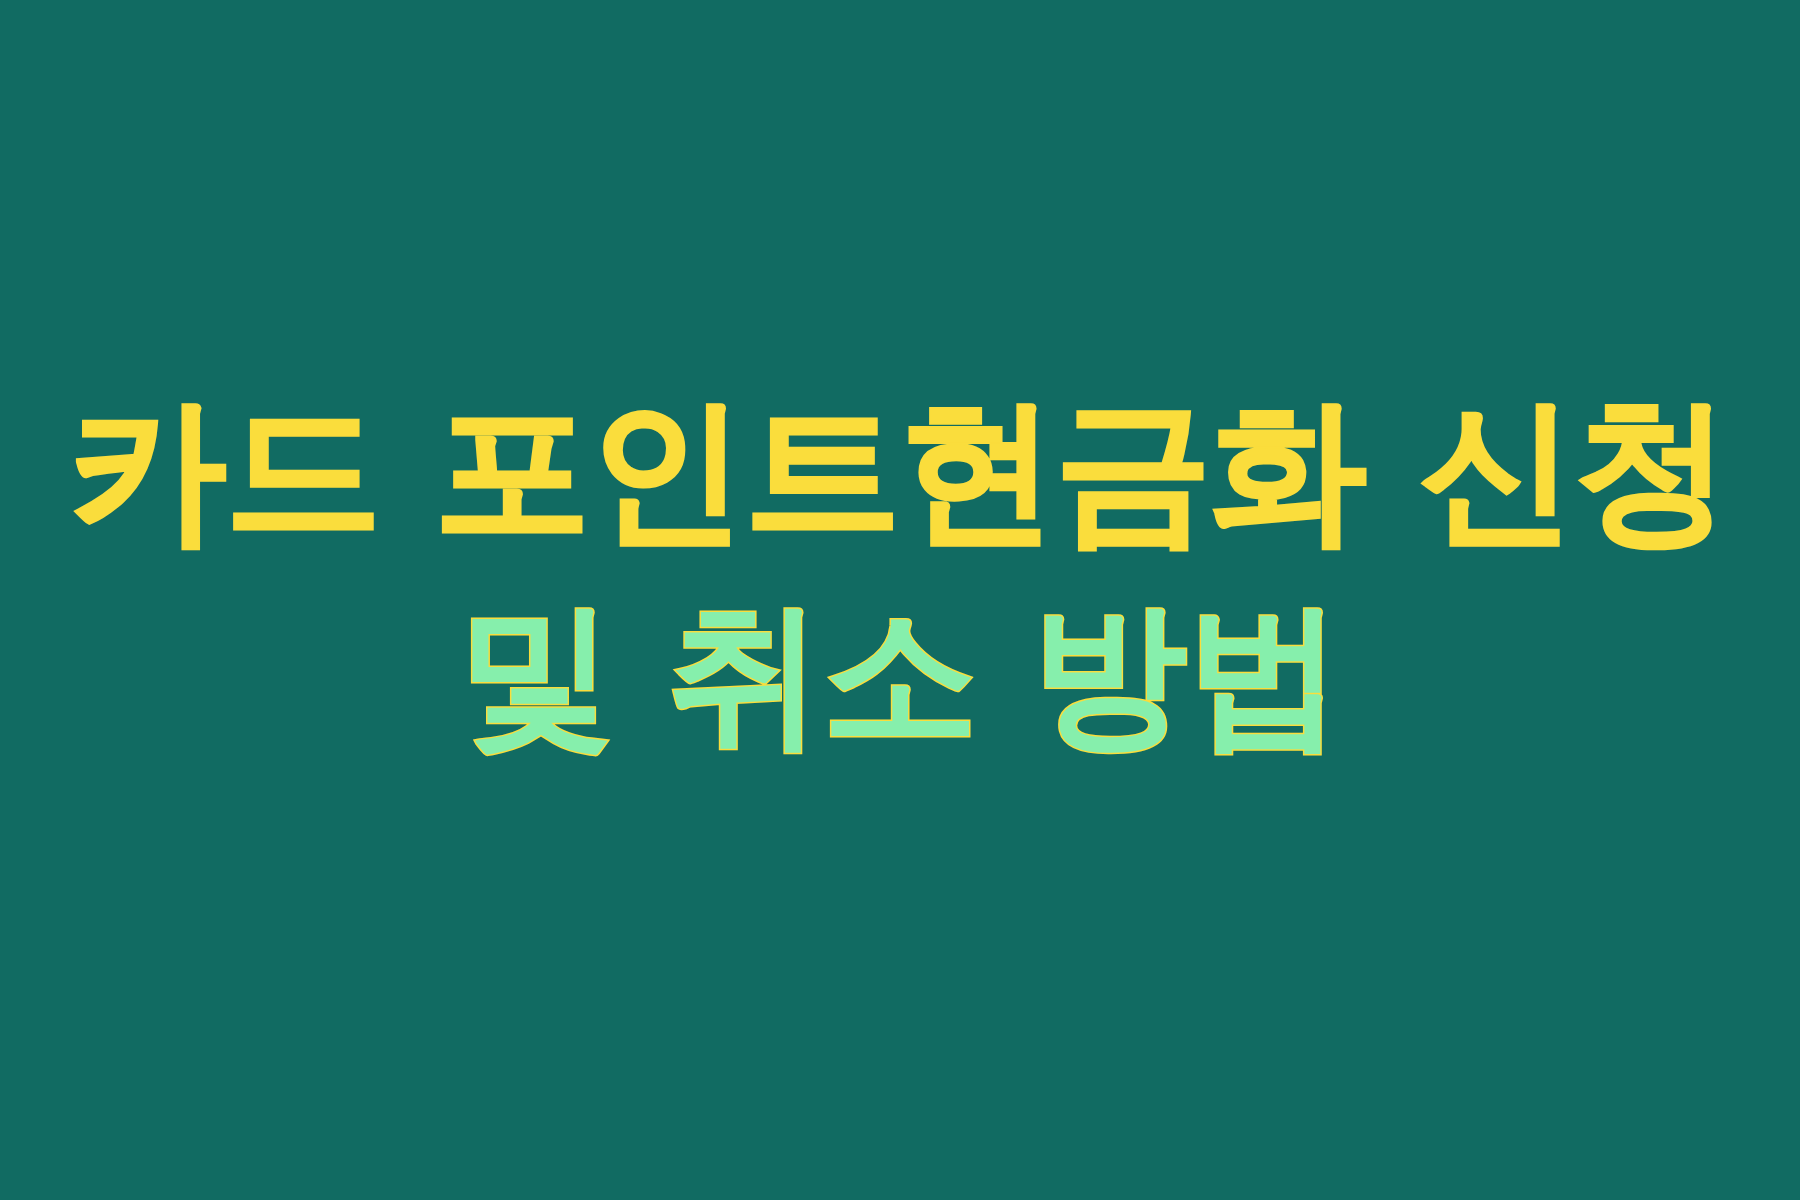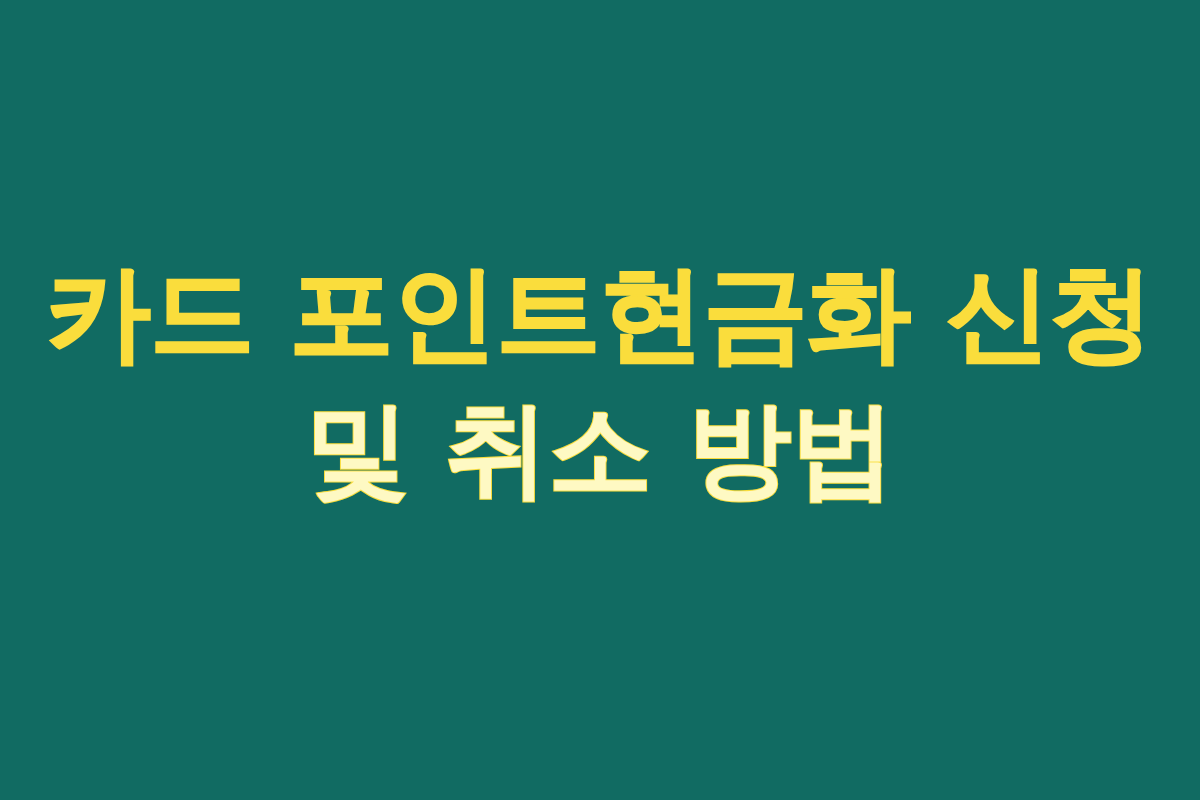--- a/index.html
+++ b/index.html
@@ -57,17 +57,17 @@
 </style>
 </head>
 <body>
 
 <div class="thumbnail-card" style="background-color: rgb(17, 107, 98); width: 1200px; height: 800px;">
 
   <div class="title-block">
 
     <span class="title-line line-1" style="color: rgb(250, 221, 60); -webkit-text-stroke-color: rgb(250, 221, 60);">카드 포인트현금화 신청</span>
 
-    <span class="title-line line-2" style="color: #fef9c3; -webkit-text-stroke-color: rgb(250, 221, 60);">및 취소 방법</span>
+    <span class="title-line line-2" style="color: #86efac; -webkit-text-stroke-color: rgb(250, 221, 60);">및 취소 방법</span>
 
   </div>
 
 </div>
 
 </body></html>

